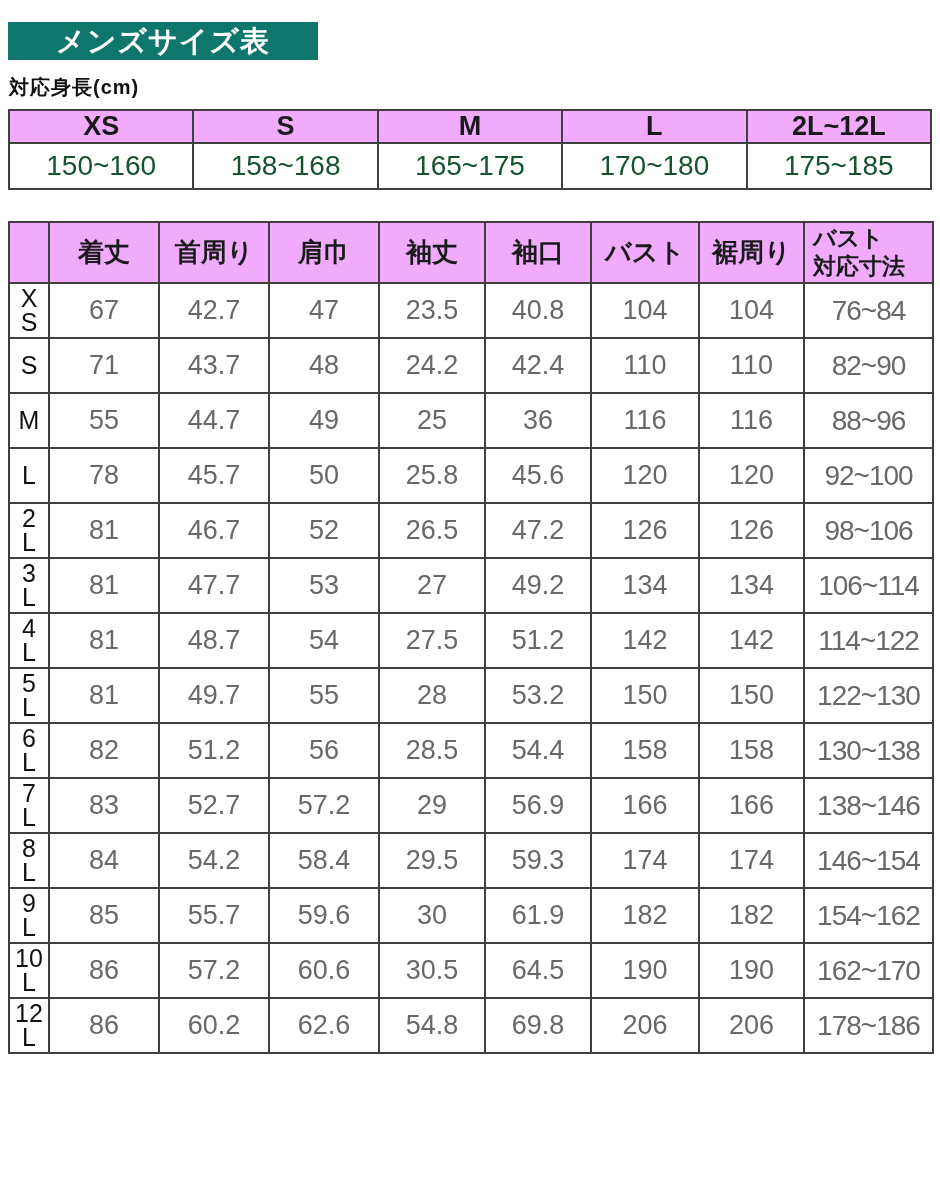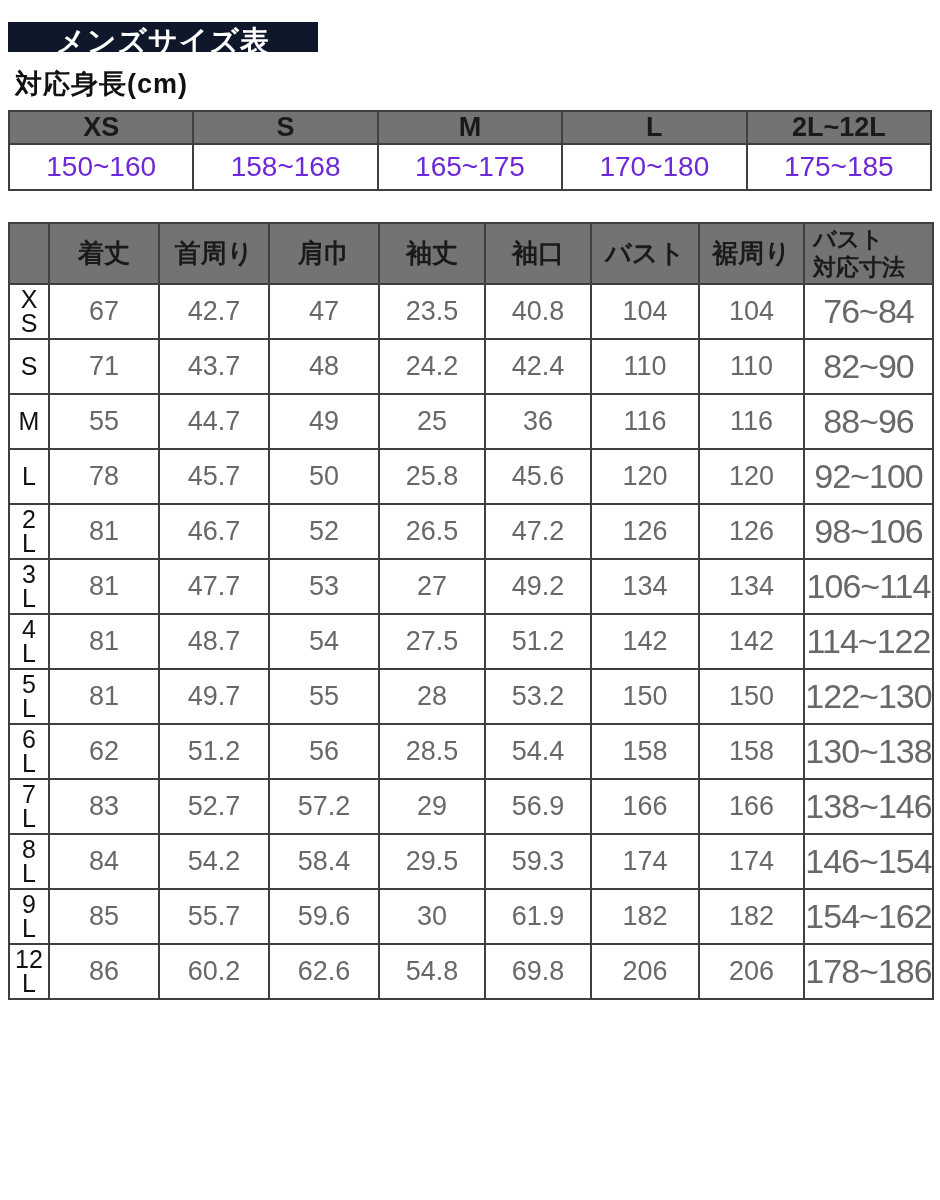--- a/index.html
+++ b/index.html
@@ -10,63 +10,63 @@
   body {
     width: 940px;
     height: 1200px;
     overflow: hidden;
     font-family: "Liberation Sans", "DejaVu Sans", sans-serif;
     -webkit-font-smoothing: antialiased;
   }
   .title-bar {
     margin: 22px 0 0 8px;
     width: 310px;
-    height: 30px;
-    background: #0f172a;
+    height: 38px;
+    background: #0f766e;
     color: #ffffff;
     font-weight: bold;
     font-size: 29px;
     line-height: 39px;
     text-align: center;
     letter-spacing: 1px;
   }
   .subtitle {
-    margin: 14px 0 8px 15px;
-    font-size: 27px;
+    margin: 14px 0 8px 9px;
+    font-size: 20px;
     font-weight: bold;
     color: #111111;
     letter-spacing: 1px;
   }
   table {
     border-collapse: collapse;
     table-layout: fixed;
     margin-left: 8px;
   }
   th, td {
     border: 2px solid #3f3f3f;
     text-align: center;
     vertical-align: middle;
     padding: 0;
     overflow: hidden;
   }
   th {
-    background: #737373;
+    background: #f0abfc;
     color: #1a1a1a;
     font-weight: bold;
   }
   
   #height-table { width: 924px; }
   #height-table th {
     height: 29px;
     font-size: 27px;
   }
   #height-table td {
     height: 44px;
     font-size: 28px;
-    color: #6d28d9;
+    color: #14532d;
   }
   
   #size-table { width: 924px; margin-top: 31px; border-radius: 16px; }
   #size-table th {
     height: 59px;
     font-size: 26px;
   }
   #size-table th.last-col {
     font-size: 23px;
     text-align: left;
@@ -80,21 +80,21 @@
     color: #686868;
   }
   #size-table td.row-label {
     font-size: 25px;
     color: #111111;
     white-space: pre-line;
     line-height: 0.95;
     font-weight: normal;
   }
   #size-table td.last-val {
-    font-size: 34px;
+    font-size: 28px;
     letter-spacing: -1px;
   }
 </style>
 </head>
 <body>
 
 <div class="title-bar">メンズサイズ表</div>
 
 <div class="subtitle">対応身長(cm)</div>
 
@@ -242,21 +242,21 @@
         <td>55</td>
         <td>28</td>
         <td>53.2</td>
         <td>150</td>
         <td>150</td>
         <td class="last-val">122~130</td>
       </tr>
       <tr>
         <td class="row-label">6
 L</td>
-        <td>62</td>
+        <td>82</td>
         <td>51.2</td>
         <td>56</td>
         <td>28.5</td>
         <td>54.4</td>
         <td>158</td>
         <td>158</td>
         <td class="last-val">130~138</td>
       </tr>
       <tr>
         <td class="row-label">7
@@ -288,20 +288,32 @@
         <td>85</td>
         <td>55.7</td>
         <td>59.6</td>
         <td>30</td>
         <td>61.9</td>
         <td>182</td>
         <td>182</td>
         <td class="last-val">154~162</td>
       </tr>
       <tr>
+        <td class="row-label">10
+L</td>
+        <td>86</td>
+        <td>57.2</td>
+        <td>60.6</td>
+        <td>30.5</td>
+        <td>64.5</td>
+        <td>190</td>
+        <td>190</td>
+        <td class="last-val">162~170</td>
+      </tr>
+      <tr>
         <td class="row-label">12
 L</td>
         <td>86</td>
         <td>60.2</td>
         <td>62.6</td>
         <td>54.8</td>
         <td>69.8</td>
         <td>206</td>
         <td>206</td>
         <td class="last-val">178~186</td>

